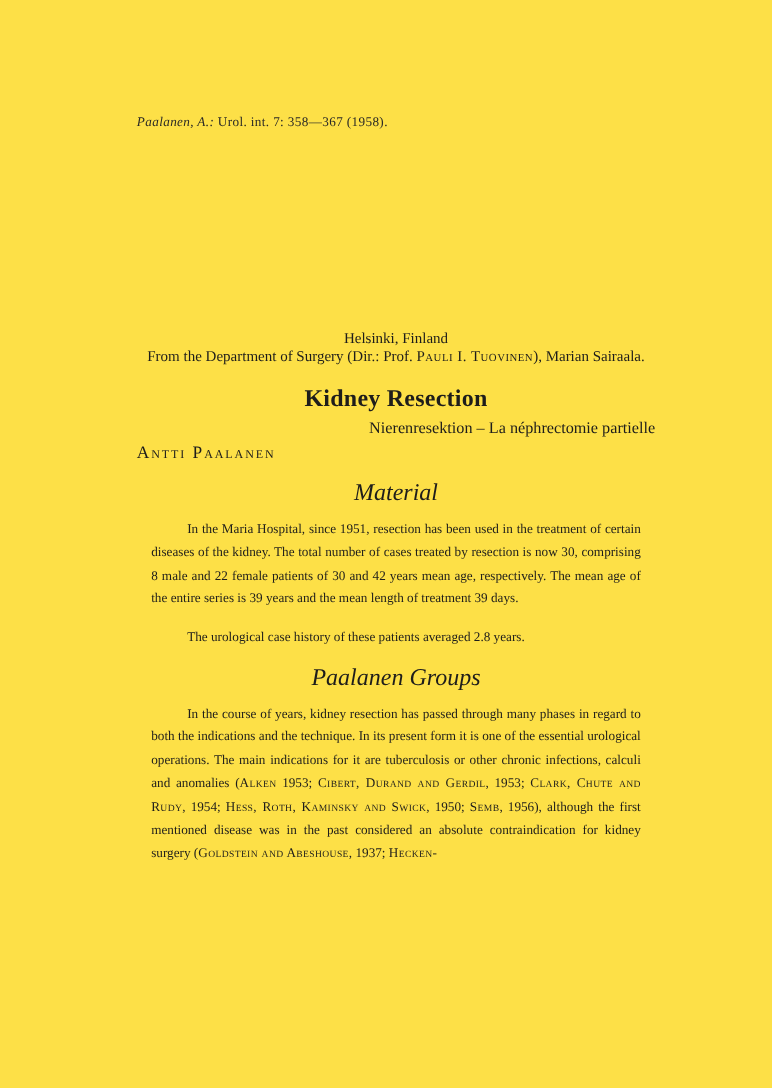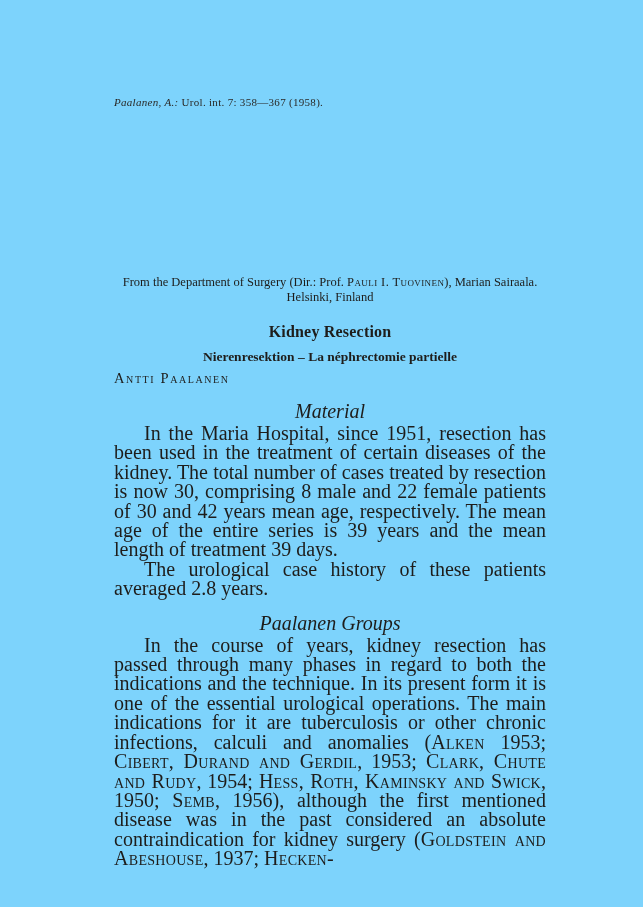--- a/index.html
+++ b/index.html
@@ -4,21 +4,21 @@
 <style>
   html, body {
     margin: 0;
     padding: 0;
     background: #ffffff;
   }
   .page {
     position: relative;
     width: 643px;
     height: 907px;
-    background: #7dd3fc;
+    background: #fde047;
     font-family: "Liberation Serif", "DejaVu Serif", serif;
     color: #1e1d1b;
     overflow: hidden;
   }
   .column {
     width: 432px;
     margin-left: 114px;
     padding-top: 96px;
     box-sizing: border-box;
   }
@@ -36,69 +36,69 @@
     margin-top: 166px;
     text-align: center;
     font-size: 12.5px;
     line-height: 14.5px;
   }
   .affiliation p { margin: 0; }
 
   .title {
     margin: 16px 0 0 0;
     text-align: center;
-    font-size: 16px;
+    font-size: 20px;
     line-height: 24px;
     font-weight: bold;
     letter-spacing: 0.2px;
   }
   .subtitle {
     margin: 5px 0 0 0;
-    text-align: center;
+    text-align: right;
     font-size: 13.5px;
     line-height: 15px;
-    font-weight: bold;
+    font-weight: normal;
   }
   .author {
     margin: 6px 0 0 0;
     text-align: left;
     font-size: 14.5px;
     line-height: 17px;
   }
   .author .sc { letter-spacing: 1.6px; }
 
   .sec-heading {
     margin: 15px 0 4px 0;
     text-align: center;
     font-size: 20px;
     line-height: 18px;
     font-style: italic;
     font-weight: normal;
   }
   .body-para {
-    margin: 0;
-    font-size: 20px;
+    margin: 12px;
+    font-size: 11px;
     line-height: 19.4px;
     text-align: justify;
     text-indent: 30px;
   }
   .body-para .sc { letter-spacing: 0.3px; }
   section { margin: 0; }
 </style>
 </head>
 <body>
 
 <div class="page">
   <div class="column">
 
     <p class="citation"><span class="it">Paalanen, A.:</span><span> Urol. int. 7: 358—367 (1958).</span></p>
 
     <div class="affiliation">
+      <p>Helsinki, Finland</p>
       <p><span>From the Department of Surgery (Dir.: Prof. </span><span class="sc">Pauli I. Tuovinen</span><span>), Marian Sairaala.</span></p>
-      <p>Helsinki, Finland</p>
     </div>
 
     <h1 class="title">Kidney Resection</h1>
 
     <h2 class="subtitle">Nierenresektion – La néphrectomie partielle</h2>
 
     <p class="author"><span class="sc">Antti Paalanen</span></p>
 
     <section>
       <h3 class="sec-heading">Material</h3>

